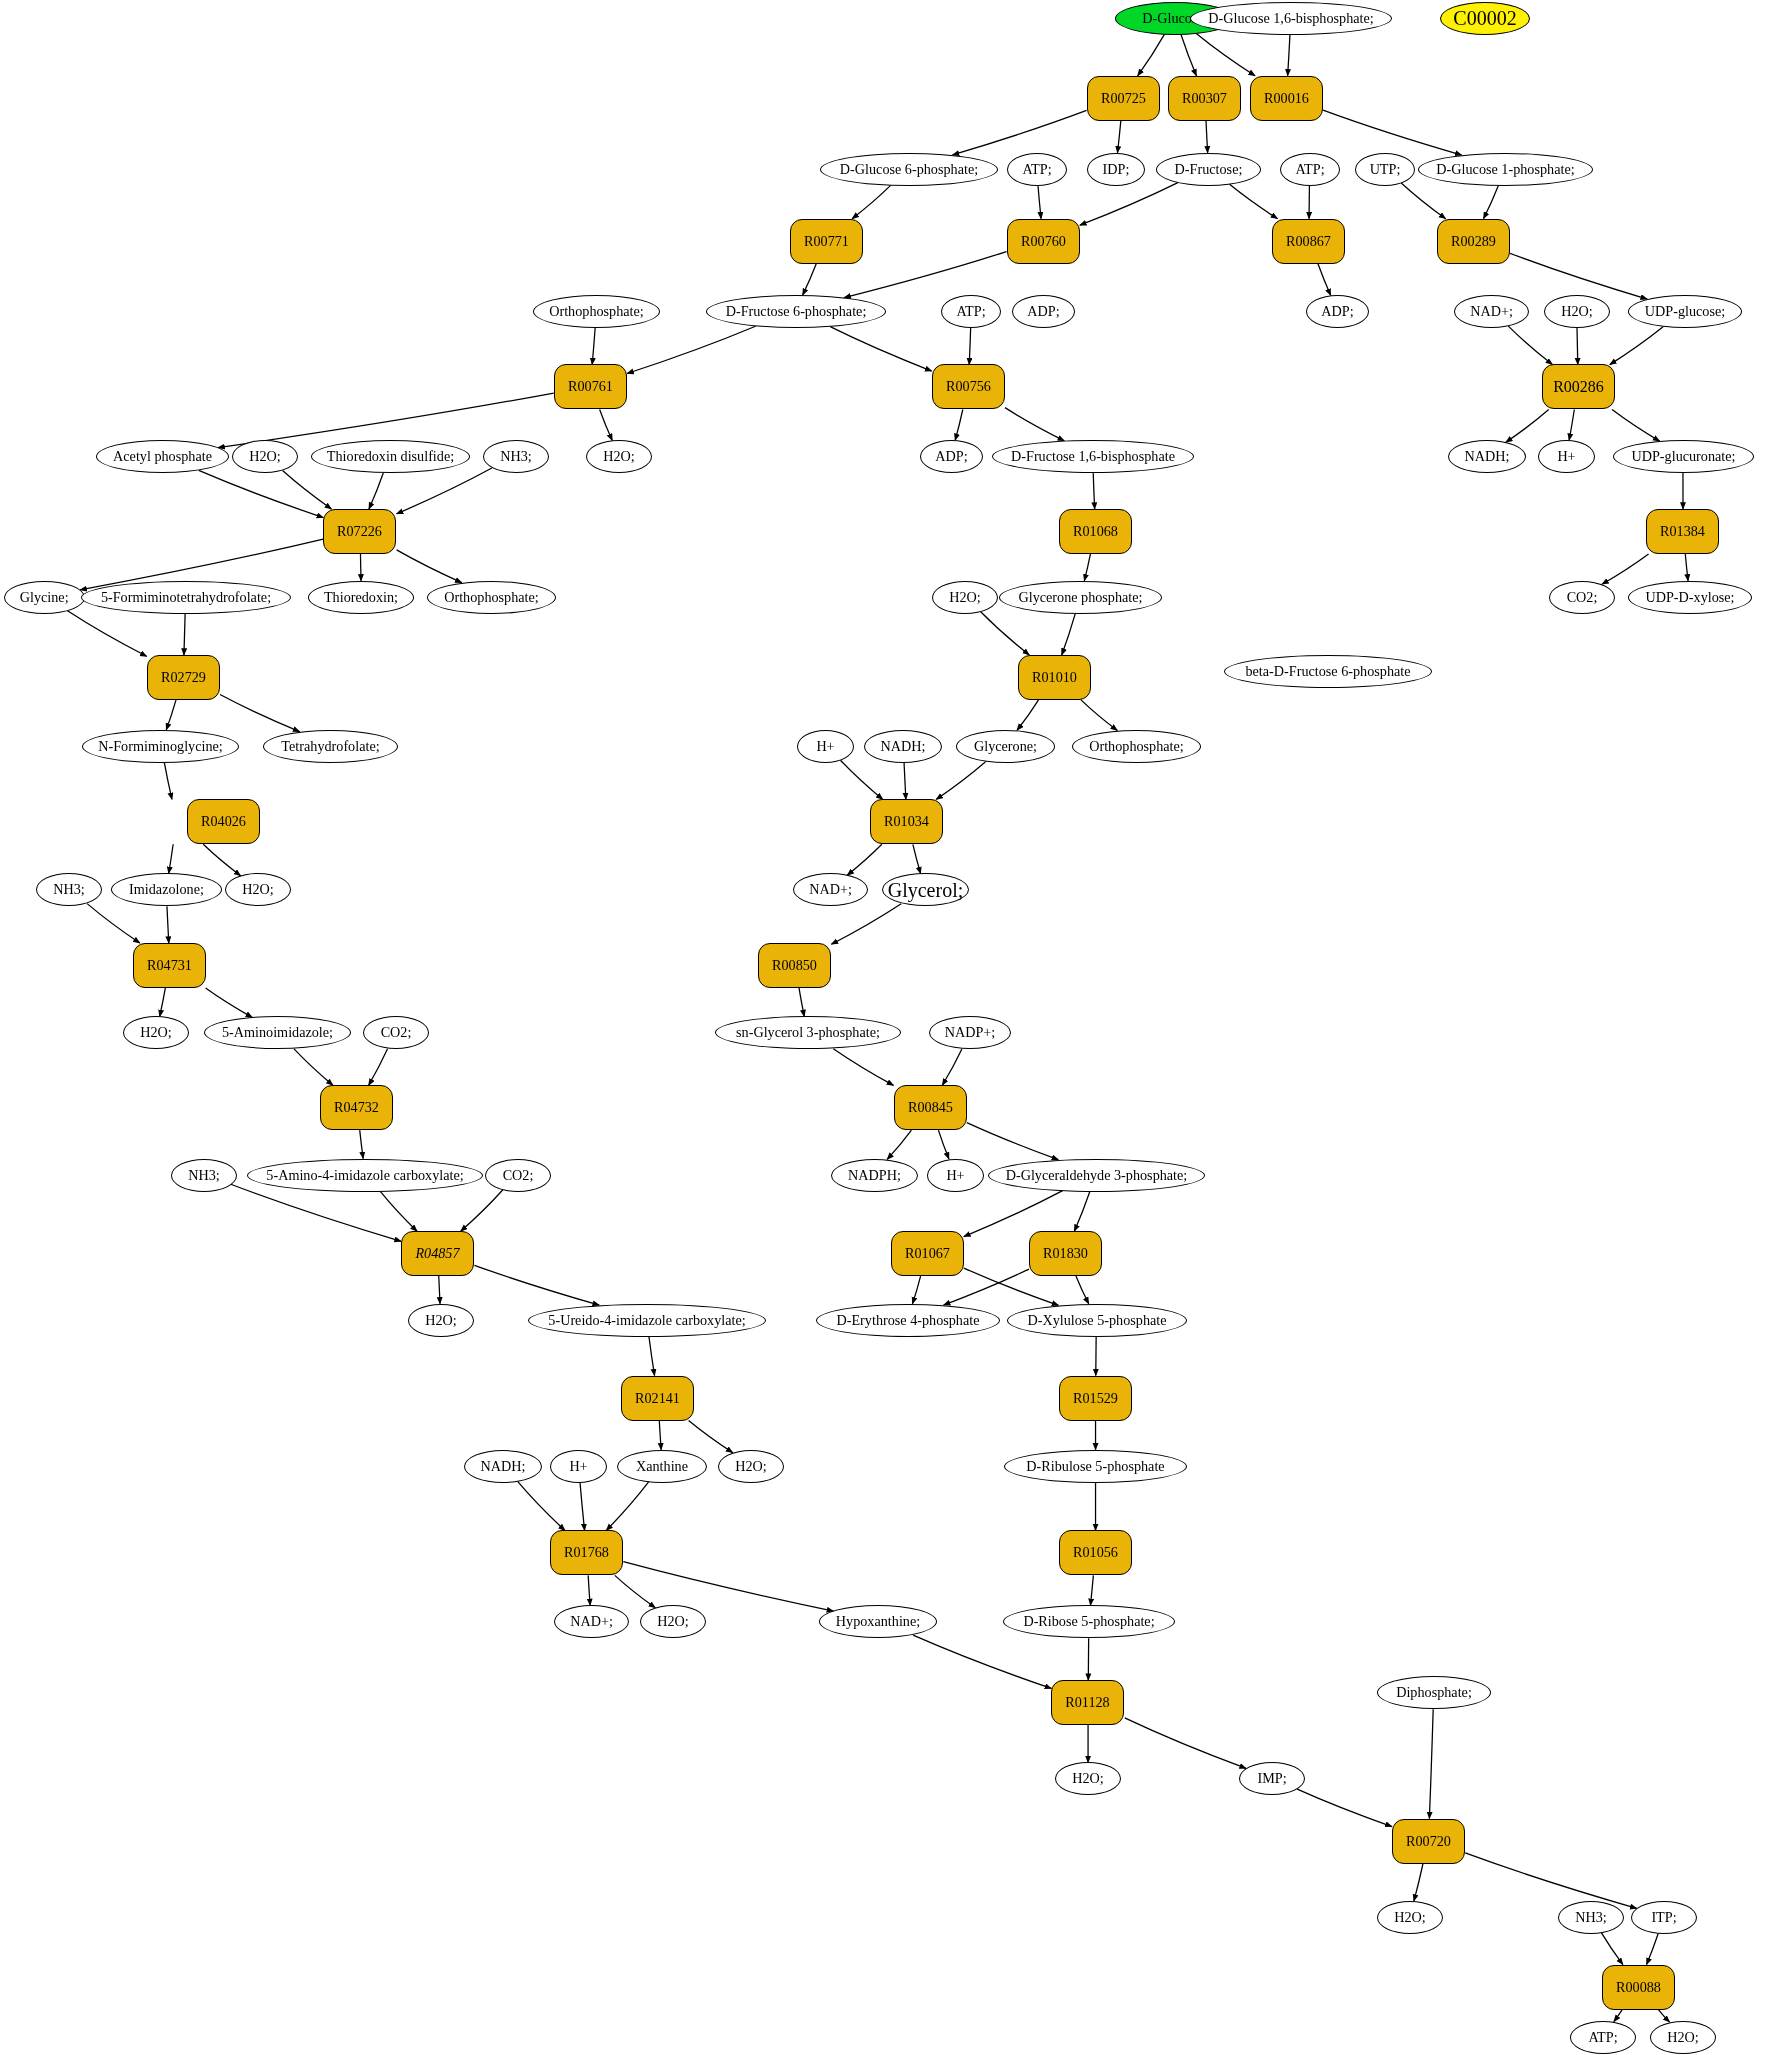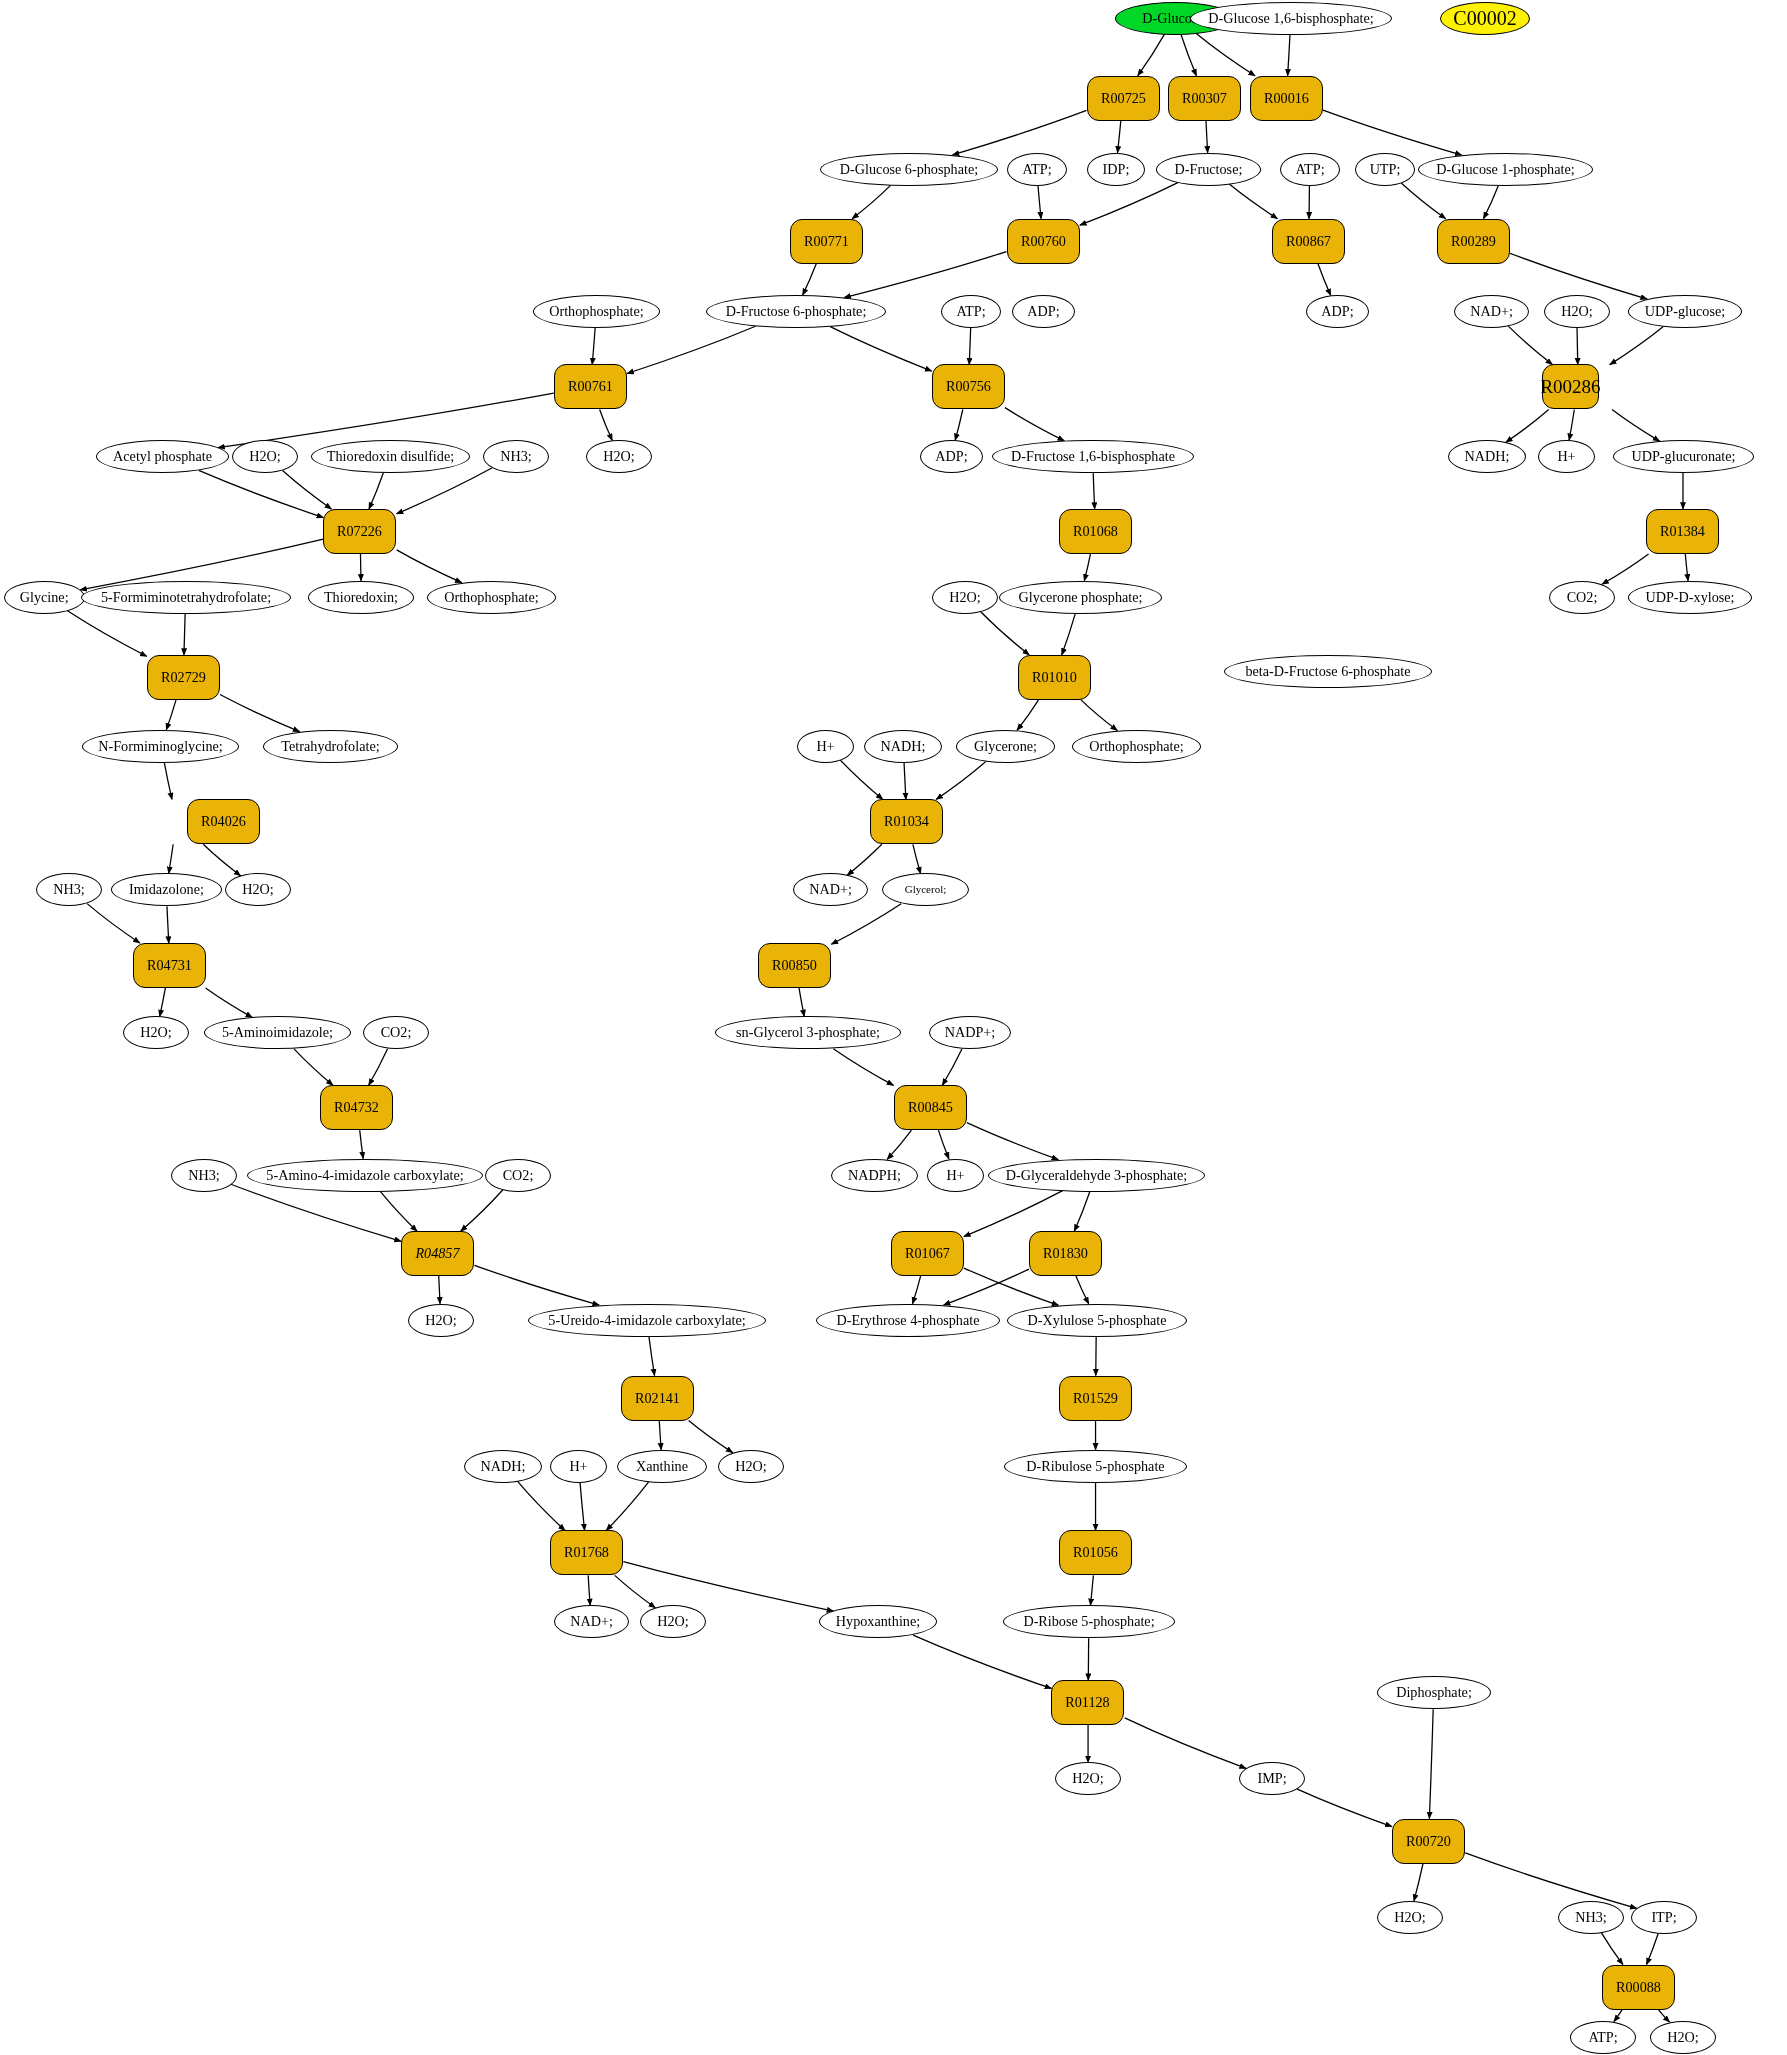--- a/index.html
+++ b/index.html
@@ -275,21 +275,21 @@
       </div>
       <div class="node cpd" style="left: 111px; top: 873px; width: 111px; height: 33px; font-size: 14.2px;">
         <span class="lbl">Imidazolone;</span>
       </div>
       <div class="node cpd" style="left: 225px; top: 873px; width: 66px; height: 33px; font-size: 14.2px;">
         <span class="lbl">H2O;</span>
       </div>
       <div class="node cpd" style="left: 793px; top: 873px; width: 75px; height: 33px; font-size: 14.2px;">
         <span class="lbl">NAD+;</span>
       </div>
-      <div class="node cpd" style="left: 882px; top: 873px; width: 87px; height: 33px; font-size: 11px;">
+      <div class="node cpd" style="left: 882px; top: 873px; width: 87px; height: 33px; font-size: 20px;">
         <span class="lbl">Glycerol;</span>
       </div>
       <div class="node cpd" style="left: 123px; top: 1016px; width: 66px; height: 33px; font-size: 14.2px;">
         <span class="lbl">H2O;</span>
       </div>
       <div class="node cpd" style="left: 204px; top: 1016px; width: 147px; height: 33px; font-size: 14.2px;">
         <span class="lbl">5-Aminoimidazole;</span>
       </div>
       <div class="node cpd" style="left: 363px; top: 1016px; width: 66px; height: 33px; font-size: 14.2px;">
         <span class="lbl">CO2;</span>
@@ -401,21 +401,21 @@
       </div>
       <div class="node rxn" style="left: 1437px; top: 219px; width: 73px; height: 45px; font-size: 14.2px;">
         <span class="lbl">R00289</span>
       </div>
       <div class="node rxn" style="left: 554px; top: 364px; width: 73px; height: 45px; font-size: 14.2px;">
         <span class="lbl">R00761</span>
       </div>
       <div class="node rxn" style="left: 932px; top: 364px; width: 73px; height: 45px; font-size: 14.2px;">
         <span class="lbl">R00756</span>
       </div>
-      <div class="node rxn" style="left: 1542px; top: 364px; width: 57px; height: 45px; font-size: 19px;">
+      <div class="node rxn" style="left: 1542px; top: 364px; width: 73px; height: 45px; font-size: 16px;">
         <span class="lbl">R00286</span>
       </div>
       <div class="node rxn" style="left: 323px; top: 509px; width: 73px; height: 45px; font-size: 14.2px;">
         <span class="lbl">R07226</span>
       </div>
       <div class="node rxn" style="left: 1059px; top: 509px; width: 73px; height: 45px; font-size: 14.2px;">
         <span class="lbl">R01068</span>
       </div>
       <div class="node rxn" style="left: 1646px; top: 509px; width: 73px; height: 45px; font-size: 14.2px;">
         <span class="lbl">R01384</span>

